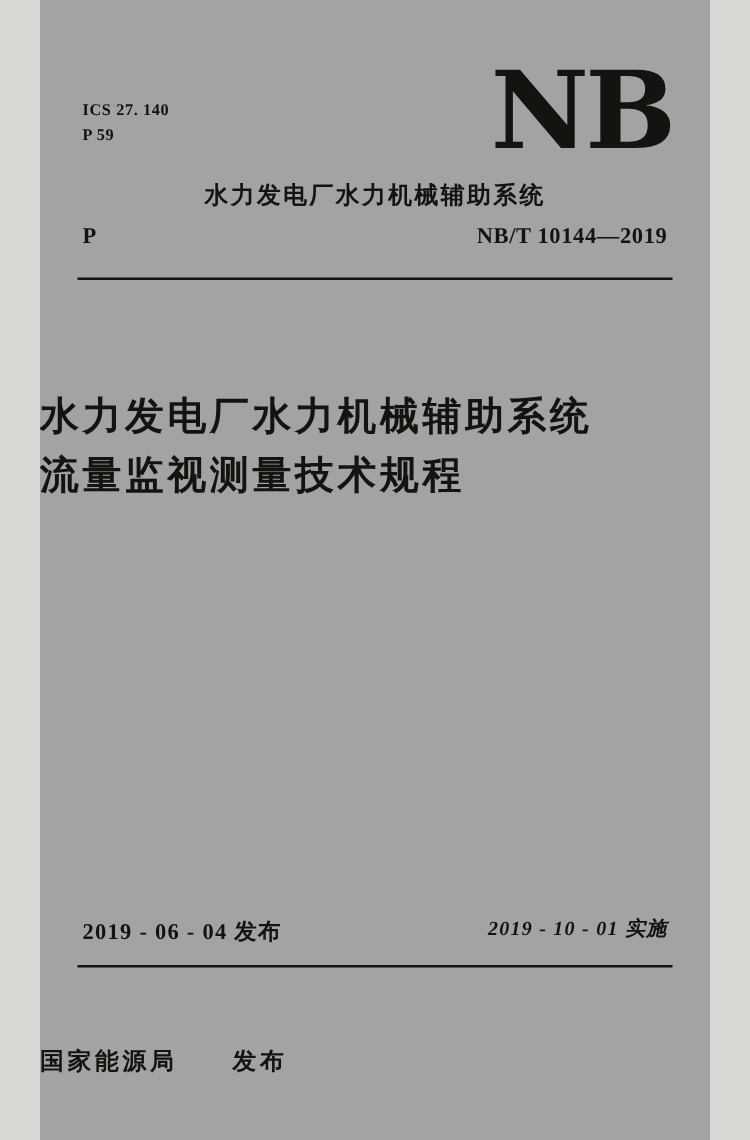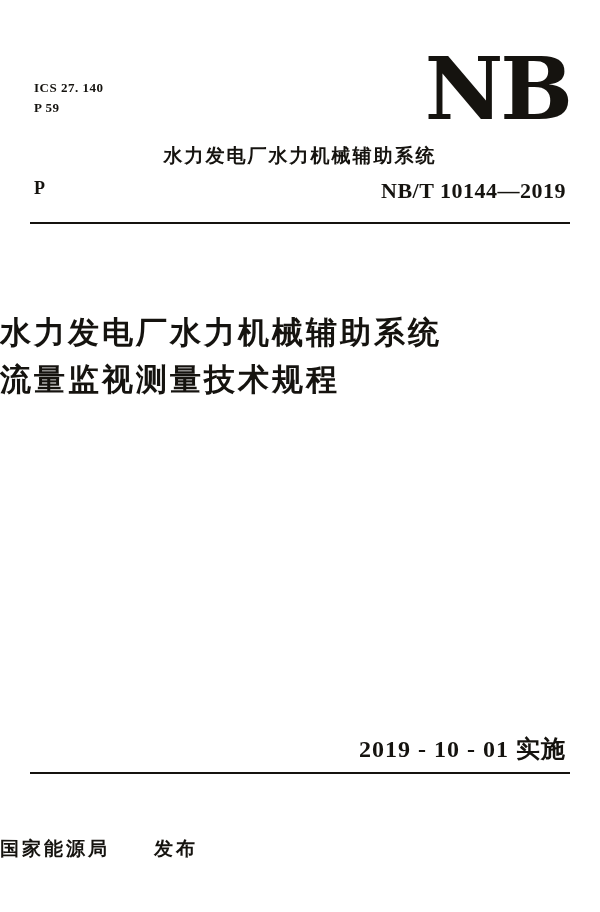--- a/index.html
+++ b/index.html
@@ -1,24 +1,24 @@
 <!DOCTYPE html>
 <html><head>
 <meta charset="utf-8">
 <style>
   * { box-sizing: border-box; }
   html, body { margin: 0; padding: 0; }
   body { background: #d8d8d4; }
 
   .page {
-    width: 600px;
+    width: 536px;
     height: 912px;
     margin: 0 auto;
     position: relative;
-    background: #ffffff;
+    background: #a3a3a3;
     color: #15130f;
     font-family: "Liberation Serif", "DejaVu Serif", serif;
     overflow: hidden;
   }
 
   .ics-block {
     position: absolute;
     left: 34px;
     top: 78px;
     font-size: 13px;
@@ -56,21 +56,21 @@
     left: 34px;
     top: 178px;
     font-size: 18px;
     font-weight: bold;
   }
 
   .standard-number {
     position: absolute;
     right: 34px;
     top: 178px;
-    font-size: 22px;
+    font-size: 18px;
     font-weight: bold;
     letter-spacing: 0.5px;
   }
 
   .rule {
     position: absolute;
     left: 30px;
     right: 30px;
     height: 2px;
     background: #15130f;
@@ -109,23 +109,24 @@
     top: 733px;
     font-size: 18px;
     font-weight: bold;
     letter-spacing: 1px;
   }
 
   .implement-date {
     position: absolute;
     right: 34px;
     top: 733px;
-    font-size: 24px;
+    font-size: 16px;
     font-weight: bold;
     letter-spacing: 1px;
+    font-style: italic;
   }
 
   .publisher-line {
     position: absolute;
     top: 836px;
     left: 0;
     width: 100%;
     font-size: 19px;
     font-weight: bold;
     letter-spacing: 3px;
@@ -151,20 +152,21 @@
   <div class="standard-number">NB/T 10144—2019</div>
 
   <div class="rule rule-top"></div>
 
   <div class="cn-title">
     <div>水力发电厂水力机械辅助系统</div>
     <div>流量监视测量技术规程</div>
   </div>
 
 
+  <div class="issue-date">2019 - 06 - 04 发布</div>
 
   <div class="implement-date">2019 - 10 - 01 实施</div>
 
   <div class="rule rule-bottom"></div>
 
   <div class="publisher-line">国家能源局　　发布</div>
 
 </div>
 
 </body></html>

